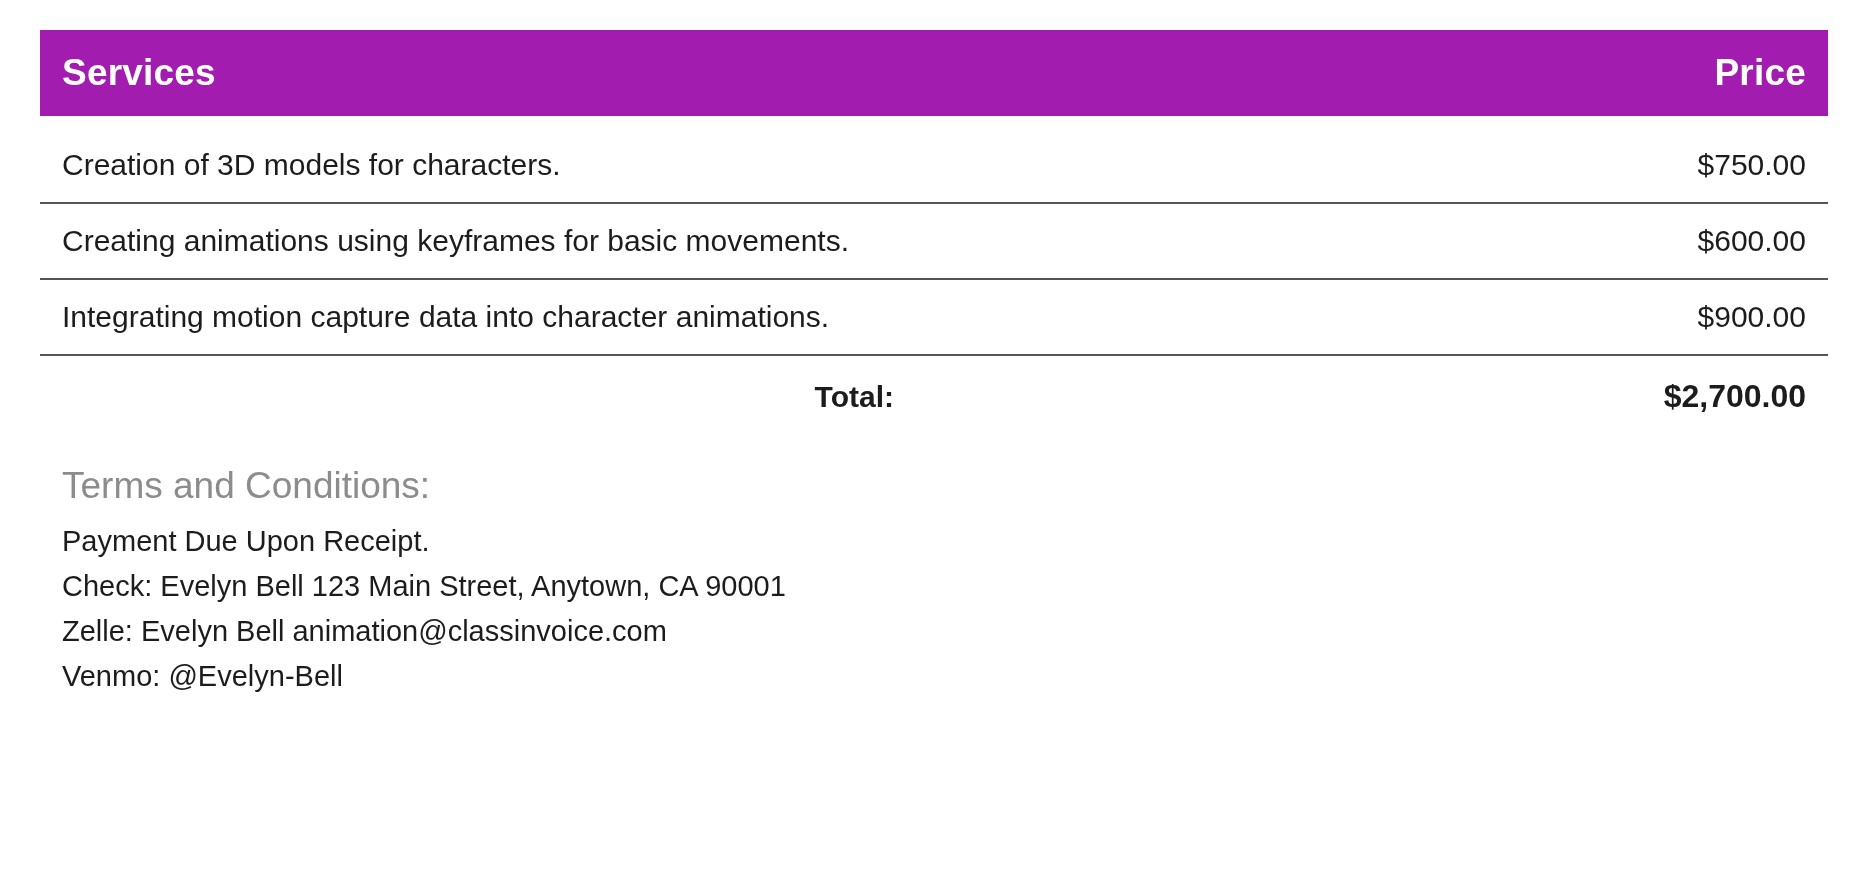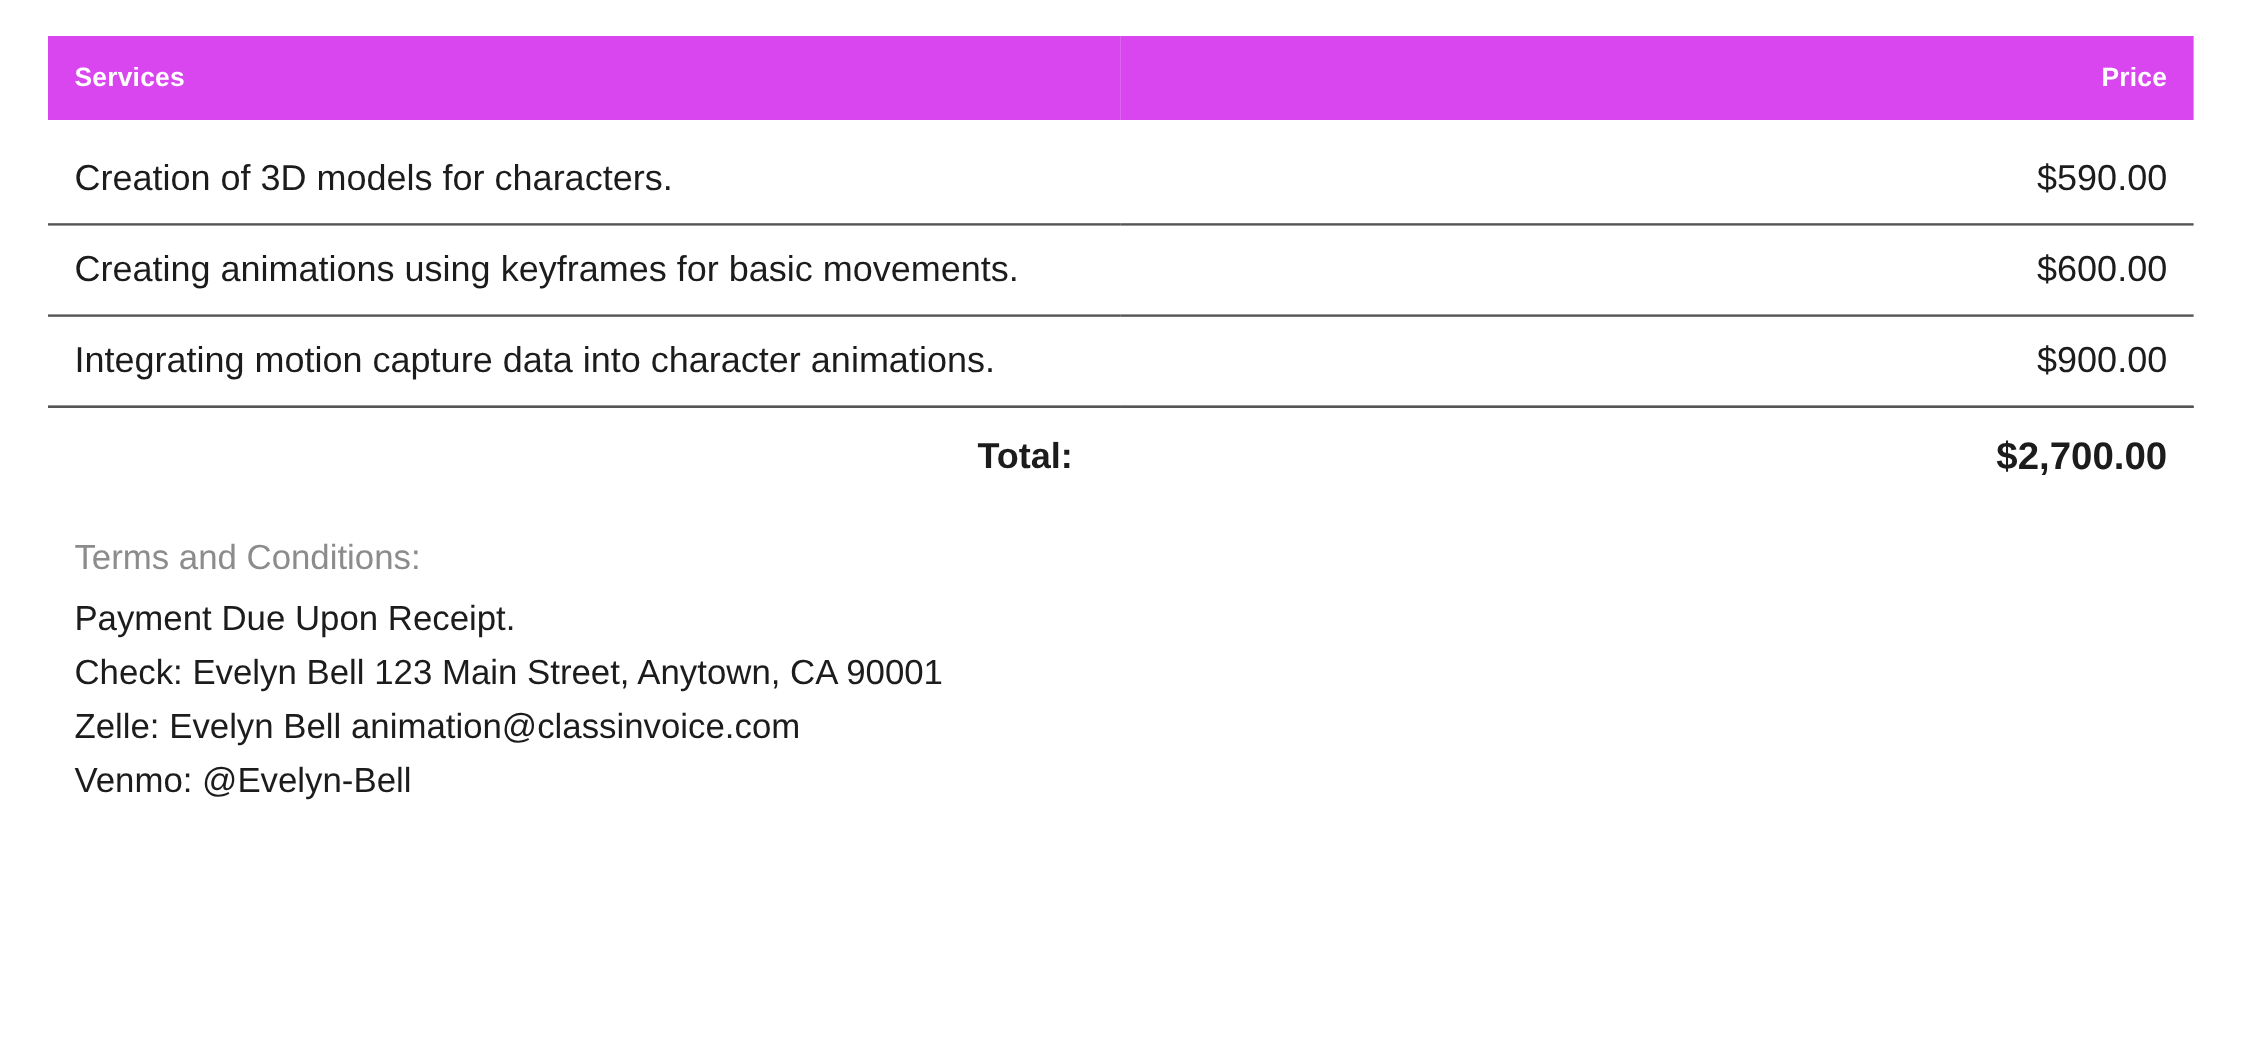--- a/index.html
+++ b/index.html
@@ -21,23 +21,23 @@
     padding: 30px 40px 0 40px;
   }
 
   table.services {
     width: 100%;
     border-collapse: collapse;
     table-layout: fixed;
   }
 
   thead th {
-    background: #d946ef;
+    background: #a21caf;
     color: #ffffff;
-    font-size: 22px;
+    font-size: 37px;
     font-weight: bold;
     padding: 22px 22px;
     text-align: left;
     letter-spacing: 0.2px;
   }
   thead th.price-col {
     text-align: right;
   }
 
   tbody td {
@@ -72,21 +72,21 @@
     text-align: right;
     white-space: nowrap;
     font-size: 32px;
   }
 
   .terms {
     margin-top: 40px;
     padding: 0 22px;
   }
   .terms-title {
-    font-size: 29px;
+    font-size: 37px;
     color: #8c8c8c;
     margin-bottom: 12px;
   }
   .terms-line {
     font-size: 29px;
     color: #1c1c1c;
     line-height: 1.55;
   }
 </style>
 </head>
@@ -97,21 +97,21 @@
   <table class="services">
     <thead>
       <tr>
         <th class="service-col">Services</th>
         <th class="price-col">Price</th>
       </tr>
     </thead>
     <tbody>
       <tr>
         <td class="service-col">Creation of 3D models for characters.</td>
-        <td class="price-col">$590.00</td>
+        <td class="price-col">$750.00</td>
       </tr>
       <tr>
         <td class="service-col">Creating animations using keyframes for basic movements.</td>
         <td class="price-col">$600.00</td>
       </tr>
       <tr>
         <td class="service-col">Integrating motion capture data into character animations.</td>
         <td class="price-col">$900.00</td>
       </tr>
     </tbody>

